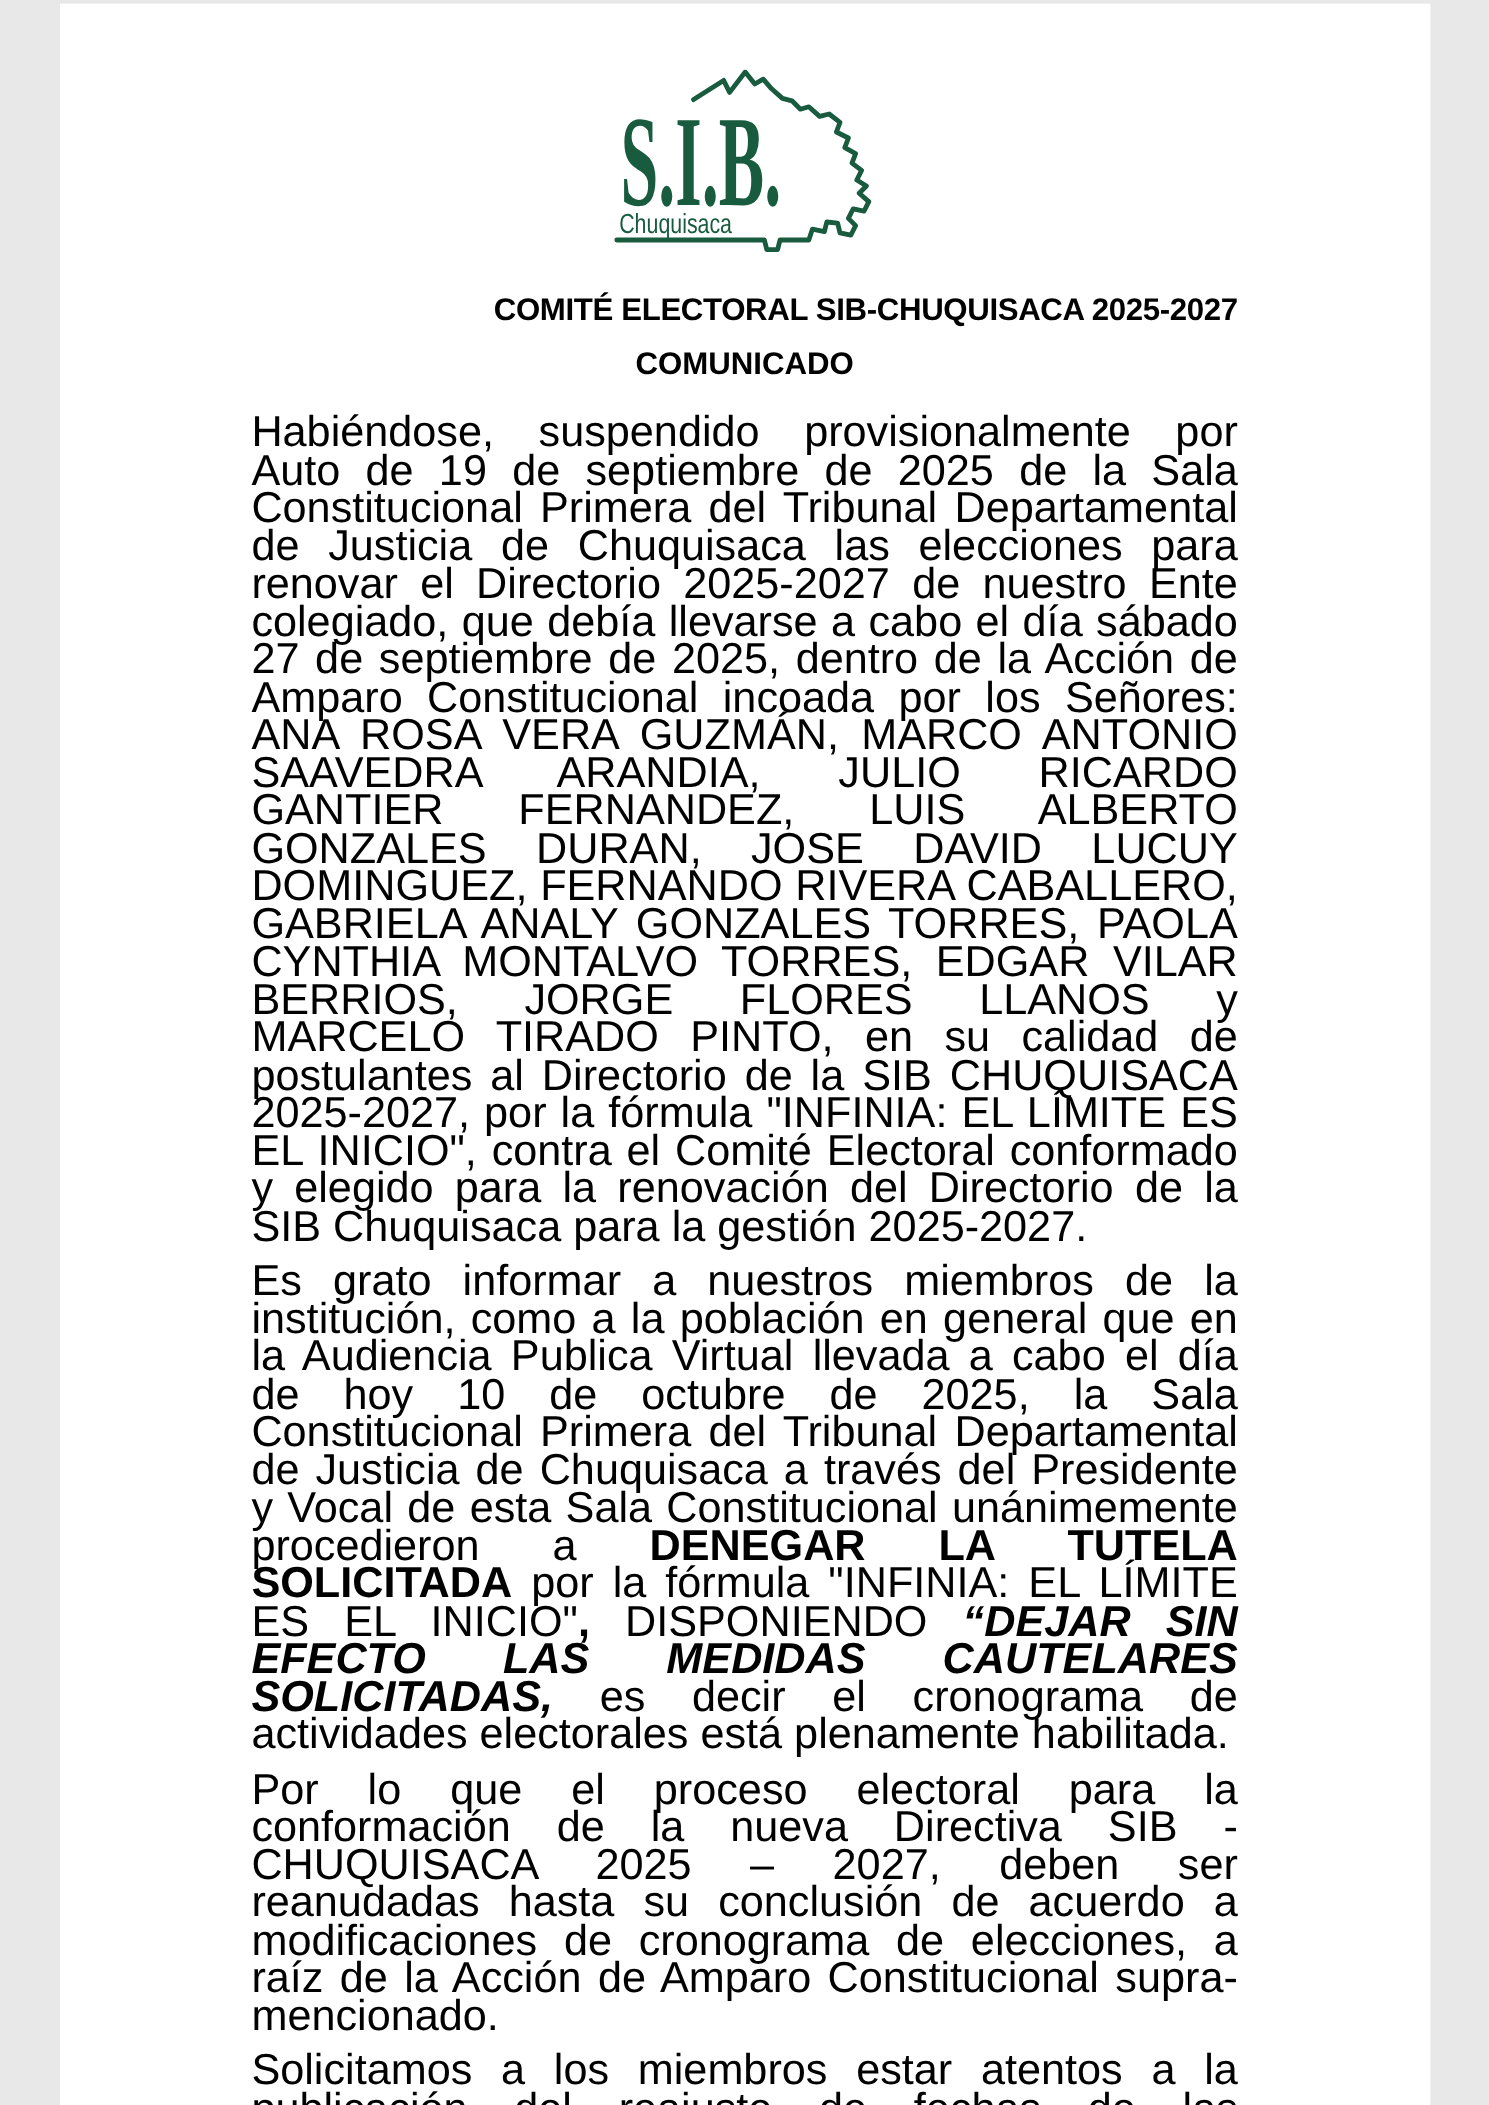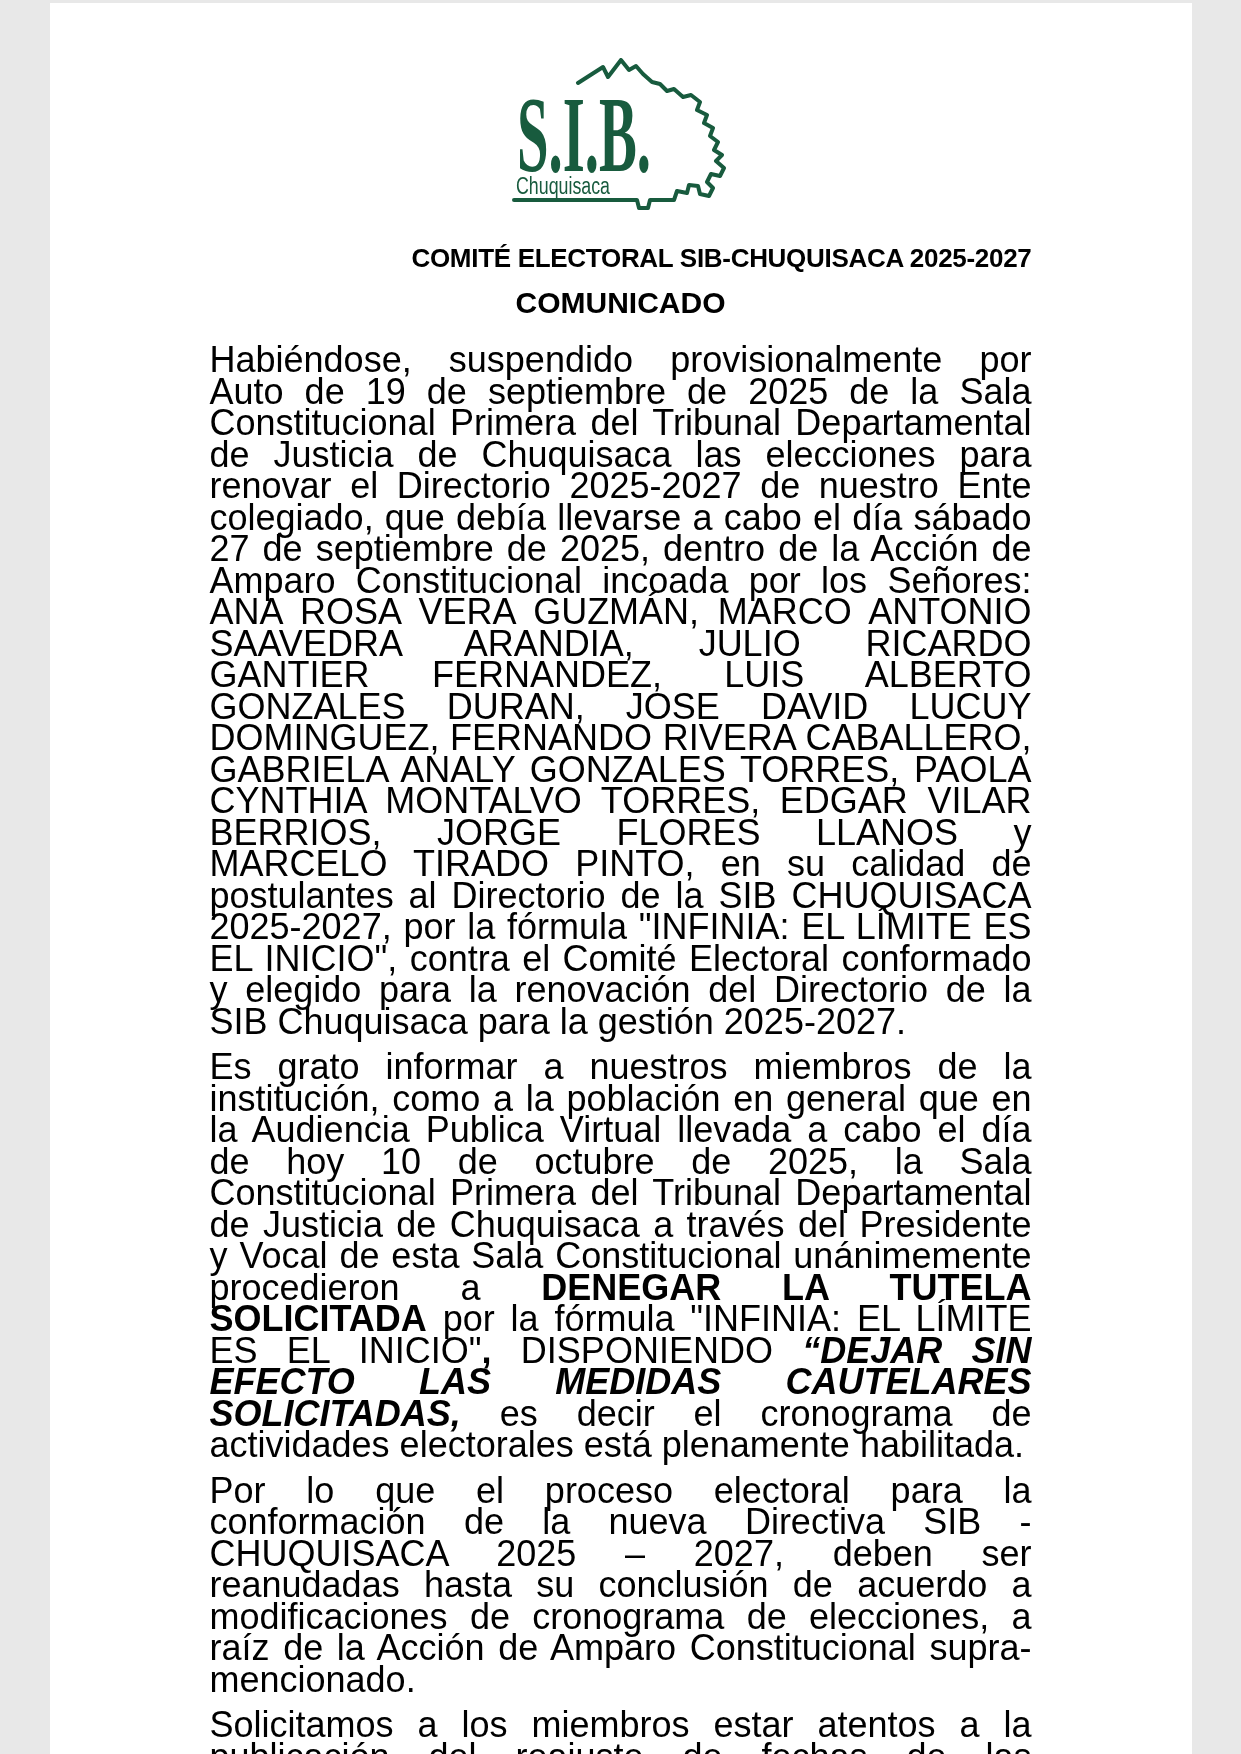--- a/index.html
+++ b/index.html
@@ -14,21 +14,21 @@
     font-family:"Liberation Serif",serif;font-weight:bold;
   }
   svg.logo text.subtitle{
     font-family:"Liberation Sans",sans-serif;
   }
   .doc-title{
     margin:34px 0 0 0;text-align:right;font-size:26px;font-weight:bold;
     letter-spacing:-0.3px;line-height:28px;
   }
   .comunicado{
-    margin:17px 0 0 0;text-align:center;font-size:30px;font-weight:bold;line-height:28px;
+    margin:17px 0 0 0;text-align:center;font-size:26px;font-weight:bold;line-height:28px;
   }
   .paras p.para{
     font-size:36px;line-height:31.5px;text-align:justify;text-justify:inter-word;
     margin:14px 0 0 0;
   }
   .paras p.para:first-child{margin-top:27px;}
   .paras .b{font-weight:bold;}
   .paras .i{font-style:italic;}
   .dateline{
     margin:62px 0 0 0;text-align:center;font-size:26px;font-weight:normal;line-height:30px;

